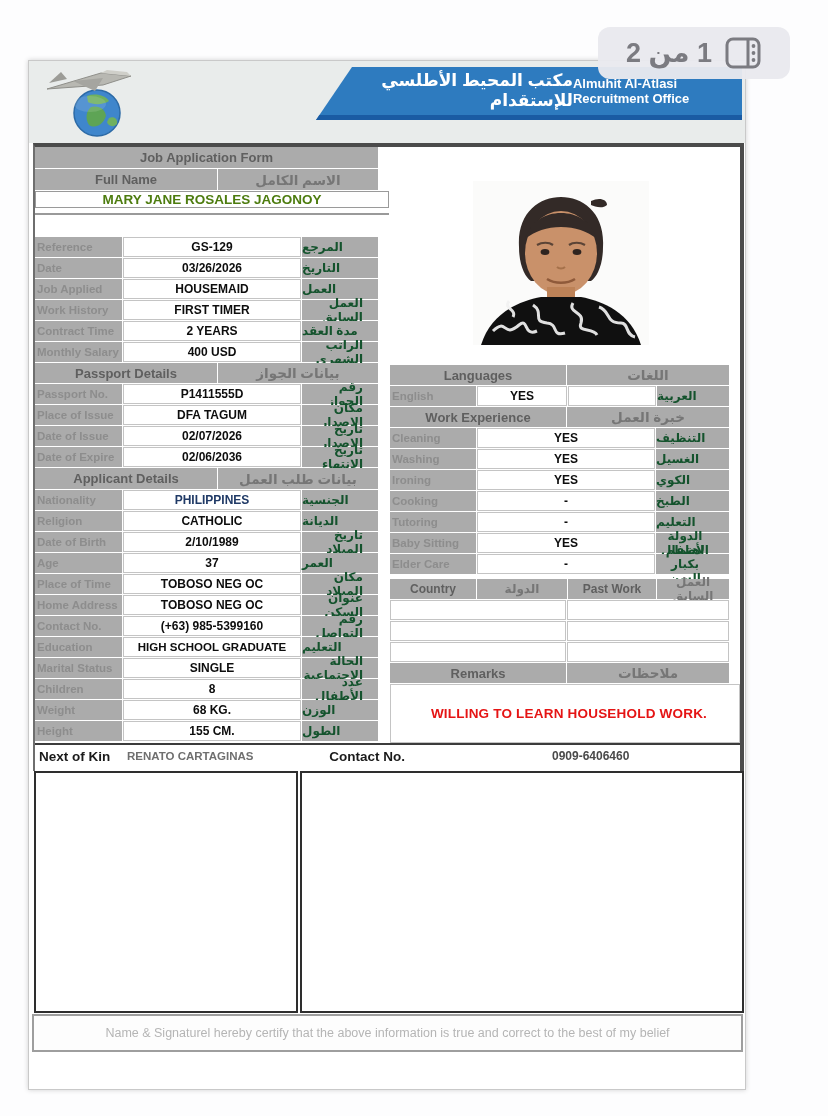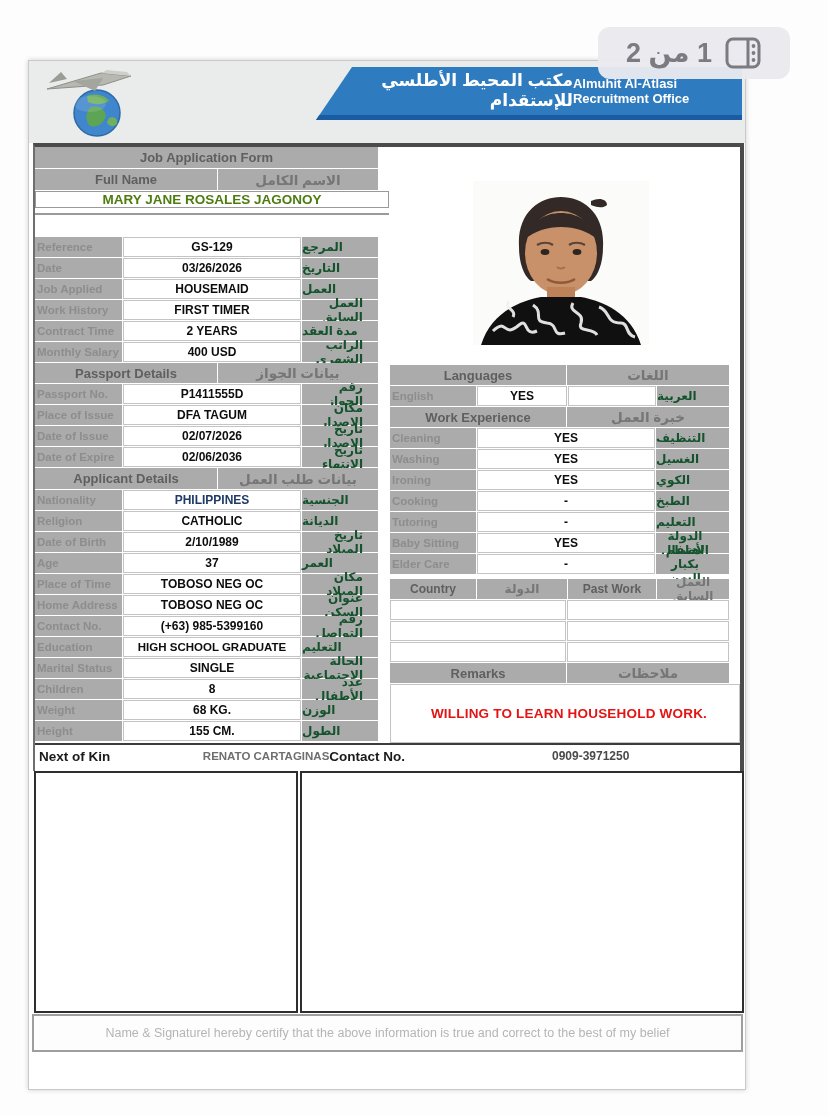--- a/index.html
+++ b/index.html
@@ -65,21 +65,21 @@
   .photo-panel { height:218px; background:#fff; position:relative; }
   .spacer4 { height:4px; }
   .pw-l { width:176px; } .pw-r { flex:1; }
   .remarks-body { flex:1; background:#fff; border:1px solid #c4c4c4; display:flex;
     align-items:center; justify-content:center;padding-left:8px; }
   .remarks-text { color:#e51414; font-weight:700; font-size:13.5px; letter-spacing:.2px; }
 
   
   .kin { height:24px; border-top:2px solid #3c3c3c; display:flex; align-items:center; background:#fff; }
   .kin-label { width:92px; padding-left:4px; font-weight:700; font-size:13.5px; color:#1a1a1a; }
-  .kin-name  { flex:1.05; text-align:right; font-weight:700; font-size:11.5px; color:#6f6f6f; }
+  .kin-name  { flex:1.05; text-align:left; font-weight:700; font-size:11.5px; color:#6f6f6f; }
   .kin-clabel{ width:112px; font-weight:700; font-size:13.5px; color:#1a1a1a; }
   .kin-cval  { flex:1.55; text-align:center; font-weight:700; font-size:12px; color:#4a4a4a; }
 
   
   .box-left  { position:absolute; left:5px;  top:710px; width:264px; height:242px;
     border:2px solid #2e2e2e; background:#fff; }
   .box-right { position:absolute; left:271px; top:710px; width:444px; height:242px;
     border:2px solid #2e2e2e; background:#fff; }
 
   
@@ -354,21 +354,21 @@
           <div class="remarks-body">
             <span class="remarks-text">WILLING TO LEARN HOUSEHOLD WORK.</span>
           </div>
         </div>
       </div>
 
       <div class="kin">
         <div class="kin-label">Next of Kin</div>
         <div class="kin-name">RENATO CARTAGINAS</div>
         <div class="kin-clabel">Contact No.</div>
-        <div class="kin-cval">0909-3971250</div>
+        <div class="kin-cval">0909-6406460</div>
       </div>
     </div>
 
     <svg class="photo" viewBox="0 0 176 164">
       <rect x="0" y="0" width="176" height="164" fill="#fbfbfa"></rect>
       <path d="M46,66 C44,32 66,16 88,16 C110,16 132,32 130,66 C130,84 124,96 118,100 L58,100 C52,96 46,84 46,66 Z" fill="#332a27"></path>
       <path d="M118,20 C126,16 134,18 134,24 C130,28 122,26 118,24 Z" fill="#332a27"></path>
       <ellipse cx="88" cy="72" rx="36" ry="42" fill="#c9916a"></ellipse>
       <path d="M52,58 C58,40 72,32 88,32 C104,32 118,40 124,58 C114,50 102,46 88,46 C74,46 62,50 52,58 Z" fill="#332a27"></path>
       <path d="M64,64 C69,61 76,61 80,64" stroke="#5b4436" stroke-width="2.2" fill="none"></path>

